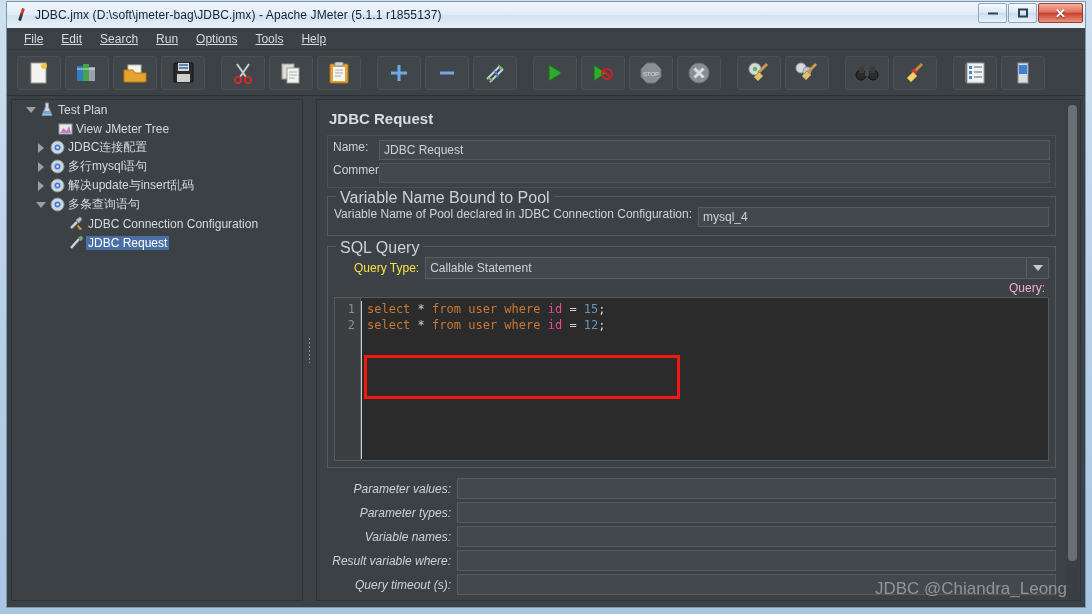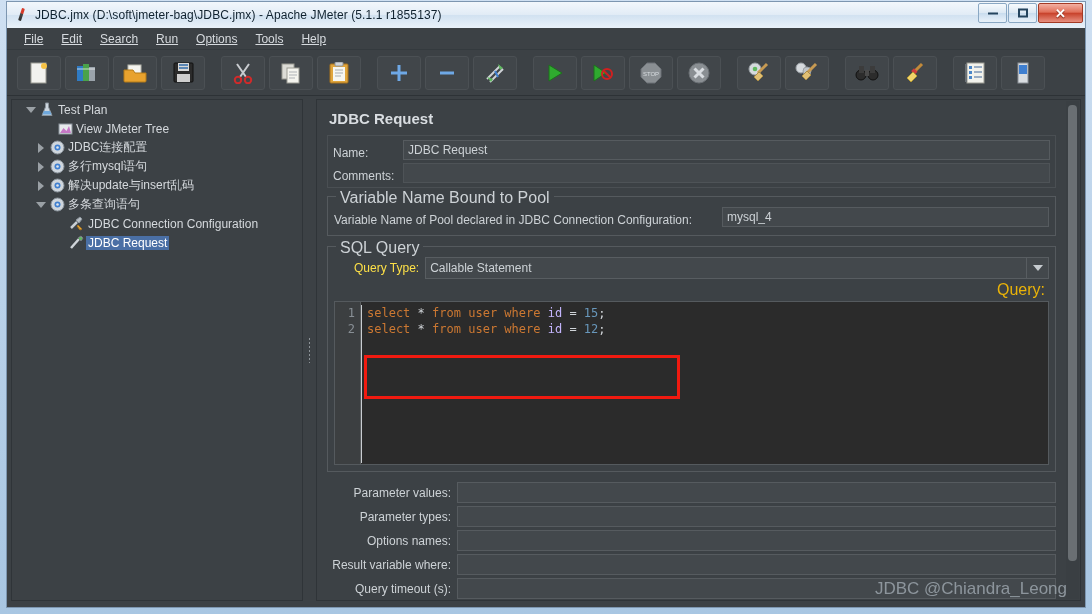--- a/index.html
+++ b/index.html
@@ -129,21 +129,21 @@
   }
   #main-scroll { position:absolute; left:0; top:0; right:14px; bottom:0; padding: 6px 8px 0 8px; }
   #main-vscroll { position:absolute; right:1px; top:1px; width:13px; bottom:1px; background:#3a3f43; }
   #main-vscroll .thumb { position:absolute; left:2px; right:2px; top:4px; height: 456px; background:#6a6f73; border-radius:4px; }
 
   h2#panel-title {
     font-size: 15px; font-weight: bold; color:#d9dde1;
     margin: 4px 0 8px 4px;
   }
 
-  .row { display:flex; align-items:flex-end; margin-bottom: 2px; gap: 24px; }
+  .row { display:flex; align-items:flex-start; margin-bottom: 2px; }
   .row-label {
     font-size: 12px; color:#cdd2d6; white-space:nowrap;
   }
   .field {
     flex:1; height: 20px; background:#43484c;
     border:1px solid #565b5f;
     font-size:12px; color:#cdd2d6; padding: 0 4px;
     display:flex; align-items:center;
   }
   .field.flat { border-color:#4e5357; }
@@ -183,21 +183,21 @@
   }
   #qt-arrow .tri { width:0;height:0;border-left:5px solid transparent;border-right:5px solid transparent;border-top:6px solid #c6cbcf; }
 
   
   #red-box {
     position:absolute;
     left: 357px; top: 258px; width: 316px; height: 44px;
     border: 3px solid #f01a10; z-index: 40; pointer-events:none;
   }
 
-  #query-label-row { text-align:right; font-size:16px; color:#eab308; padding-right: 4px; margin-bottom:2px; }
+  #query-label-row { text-align:right; font-size:12px; color:#f9a8d4; padding-right: 4px; margin-bottom:2px; }
 
   
   #sql-editor {
     display:flex; height: 164px; background:#2b2b2b;
     border:1px solid #555a5e; margin-bottom: 0px;
     font-family: "DejaVu Sans Mono", monospace; font-size: 12px;
   }
   #gutter {
     width: 26px; background:#3c3f41; color:#888f95;
     text-align:right; padding: 3px 5px 0 0; flex:none;
@@ -205,24 +205,24 @@
   }
   #gutter div { line-height: 16px; }
   #code {
     flex:1; padding: 3px 0 0 6px; color:#a9b7c6; position:relative;
   }
   #code .line { line-height:16px; white-space:pre; }
   #caret { position:absolute; left:0px; top:3px; width:1px; height: 158px; background:#c8ccd0; }
   .k { color:#cc7832; }
   .n { color:#6897bb;margin-top:24px; }
   .p { color:#d0d4d8; }
-  .id { color:#c4b5fd; }
-
-  
-  .param-row { display:flex; align-items:center; margin-top: 3px; }
+  .id { color:#ec4899; }
+
+  
+  .param-row { display:flex; align-items:center; margin-top: 3px; font-style: italic; }
   .param-label {
     width: 130px; text-align:right; font-size:12px; color:#cdd2d6;
     padding-right: 6px; white-space:nowrap;
   }
   .param-field {
     flex:1; height: 21px; background:#43484c; border:1px solid #565b5f;
   }
 
   
   #watermark {
@@ -598,21 +598,21 @@
           <div style="margin:0 2px;">
             <div class="param-row">
               <span class="param-label">Parameter values:</span>
               <span class="param-field"></span>
             </div>
             <div class="param-row">
               <span class="param-label">Parameter types:</span>
               <span class="param-field"></span>
             </div>
             <div class="param-row">
-              <span class="param-label">Options names:</span>
+              <span class="param-label">Variable names:</span>
               <span class="param-field"></span>
             </div>
             <div class="param-row">
               <span class="param-label">Result variable where:</span>
               <span class="param-field"></span>
             </div>
             <div class="param-row">
               <span class="param-label">Query timeout (s):</span>
               <span class="param-field"></span>
             </div>

